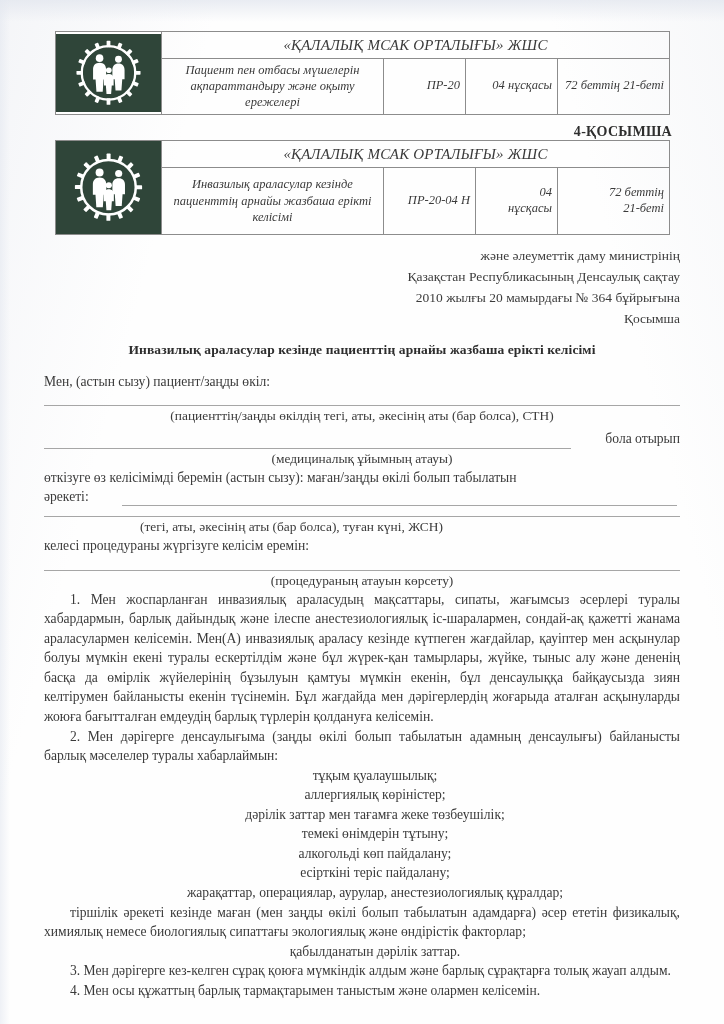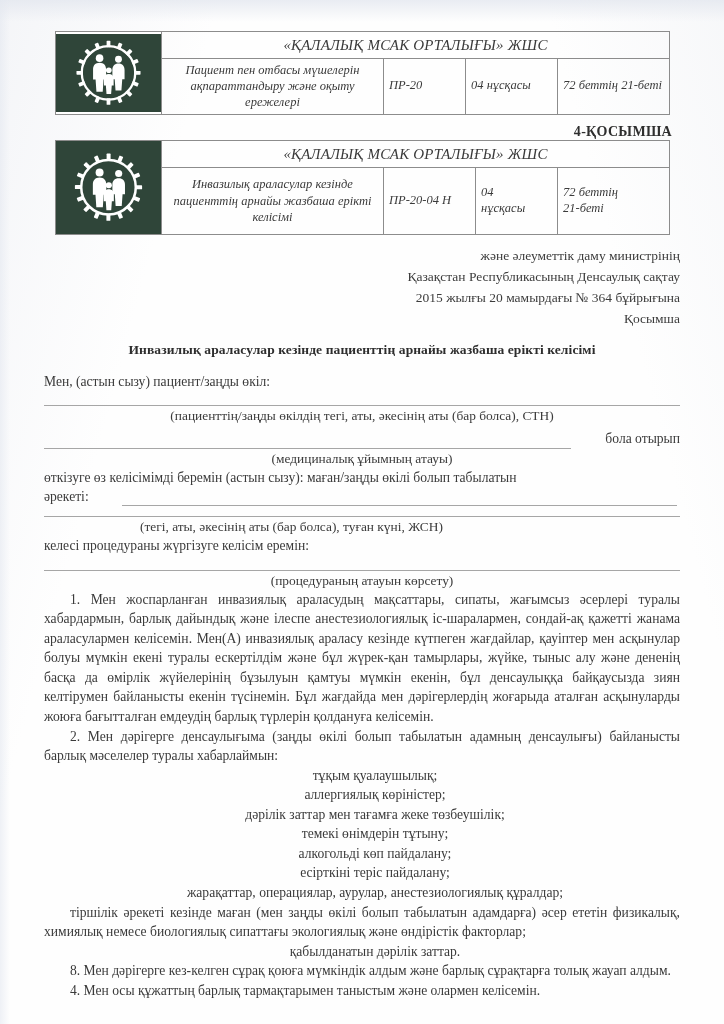--- a/index.html
+++ b/index.html
@@ -70,21 +70,21 @@
     padding: 4px 6px 3px 6px !important;
     white-space: nowrap;
   }
   .doc-title-cell {
     text-align: center;
     font-size: 12.5px;
     color: #3a3a3a;
     line-height: 1.3;
   }
   .code-cell, .ver-cell, .page-cell {
-    text-align: left;
+    text-align: right;
     font-size: 12.5px;
     color: #3a3a3a;
   }
 
   
   .logo-mark {
     width: 100%;
     height: 100%;
     display: block;
     background: #2f4539;
@@ -379,21 +379,21 @@
           <span>21-беті</span>
         </td>
       </tr>
     </tbody>
       </table>
   </div>
 
   <div class="ministry-ref">
     <div>және әлеуметтік даму министрінің</div>
     <div>Қазақстан Республикасының Денсаулық сақтау</div>
-    <div>2015 жылғы 20 мамырдағы № 364 бұйрығына</div>
+    <div>2010 жылғы 20 мамырдағы № 364 бұйрығына</div>
     <div>Қосымша</div>
   </div>
 
   <div class="doc-title">Инвазилық араласулар кезінде пациенттің арнайы жазбаша ерікті келісімі</div>
 
   <div class="body-area">
 
     <p class="ln">Мен, (астын сызу) пациент/заңды өкіл:</p>
 
     <div class="spacer-14"></div>
@@ -430,17 +430,17 @@
     <p class="sub-item">тұқым қуалаушылық;</p>
     <p class="sub-item">аллергиялық көріністер;</p>
     <p class="sub-item">дәрілік заттар мен тағамға жеке төзбеушілік;</p>
     <p class="sub-item">темекі өнімдерін тұтыну;</p>
     <p class="sub-item">алкогольді көп пайдалану;</p>
     <p class="sub-item">есірткіні теріс пайдалану;</p>
     <p class="sub-item">жарақаттар, операциялар, аурулар, анестезиологиялық құралдар;</p>
     <p class="para">тіршілік әрекеті кезінде маған (мен заңды өкілі болып табылатын адамдарға) әсер ететін физикалық, химиялық немесе биологиялық сипаттағы экологиялық және өндірістік факторлар;</p>
     <p class="sub-item">қабылданатын дәрілік заттар.</p>
 
-    <p class="para">8. Мен дәрігерге кез-келген сұрақ қоюға мүмкіндік алдым және барлық сұрақтарға толық жауап алдым.</p>
+    <p class="para">3. Мен дәрігерге кез-келген сұрақ қоюға мүмкіндік алдым және барлық сұрақтарға толық жауап алдым.</p>
     <p class="para">4. Мен осы құжаттың барлық тармақтарымен таныстым және олармен келісемін.</p>
 
   </div>
 </div>
 
 </body></html>

